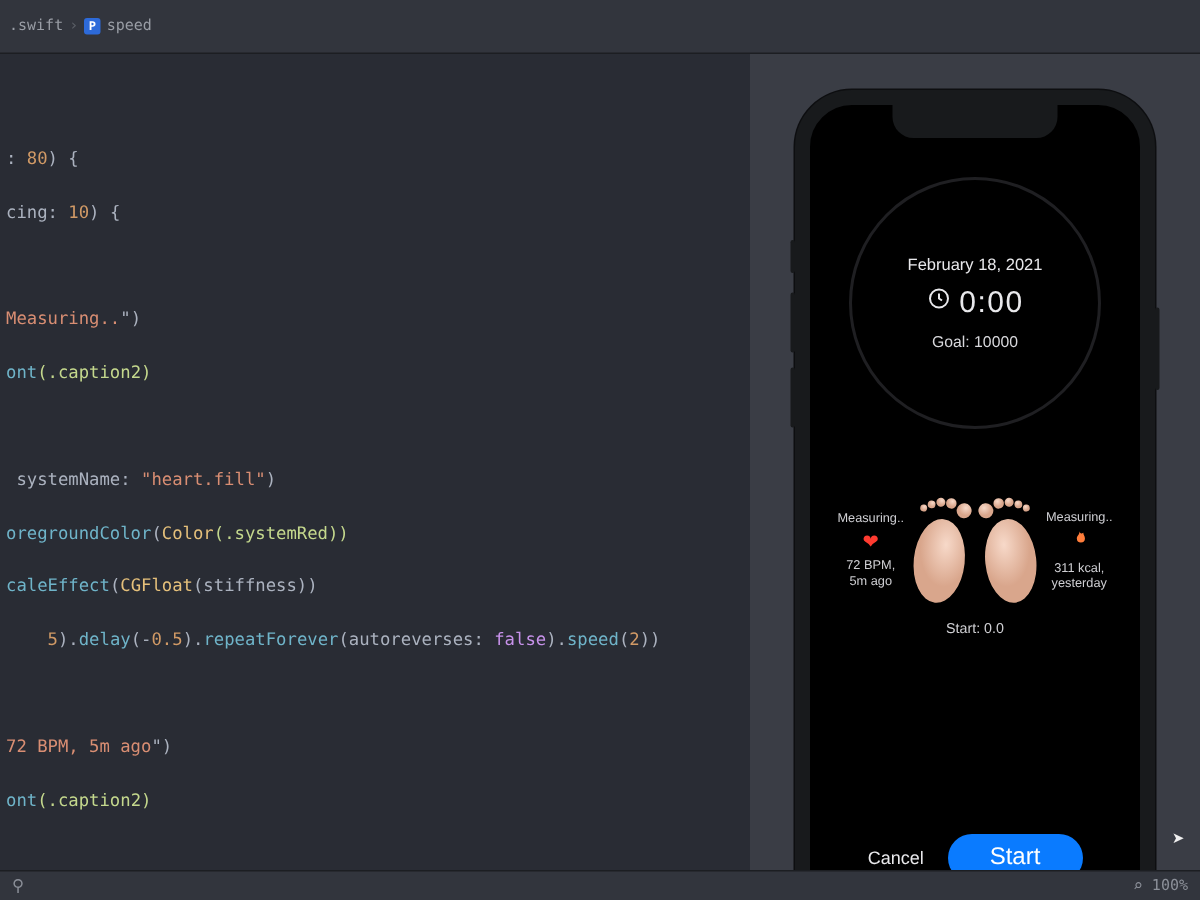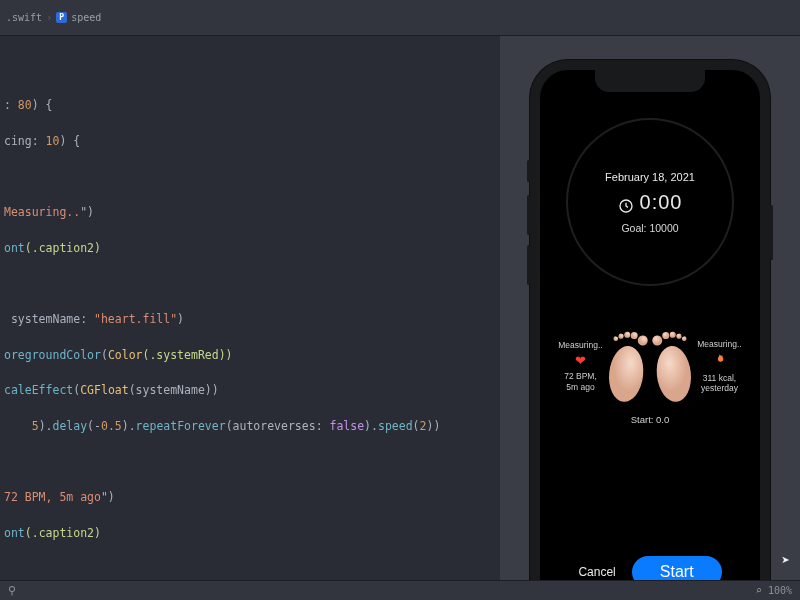--- a/index.html
+++ b/index.html
@@ -89,21 +89,21 @@
   }
   .ring {
     margin-top: 48px;
     width: 168px; height: 168px;
     border-radius: 50%;
     border: 2px solid #1f1f22;
     display:flex; flex-direction:column; align-items:center; justify-content:center;
     gap:8px;
   }
   .ring .date { font-size: 11px; color:#e9e9ec; }
-  .ring .timer { font-size: 20px; letter-spacing:1px; display:flex; align-items:flex-end; gap:6px; }
+  .ring .timer { font-size: 20px; letter-spacing:1px; display:flex; align-items:flex-start; gap:6px; }
   .ring .goal { font-size: 10.5px; color:#d8d8dc; }
 
   .row {
     margin-top: 40px;
     width: 100%;
     display:flex; align-items:center; justify-content:space-between;
     padding: 0 16px;
   }
   .metric { width: 62px; display:flex; flex-direction:column; align-items:center; gap:3px; text-align:center;}
   .metric .label { font-size: 8.5px; color:#cfcfd3; }
@@ -160,21 +160,21 @@
   <div class="editor">
 <span class="line"> </span>
 <span class="line"><span class="punct">: </span><span class="num">80</span><span class="punct">) {</span></span>
 <span class="line"><span class="punct">cing: </span><span class="num">10</span><span class="punct">) {</span></span>
 <span class="line"> </span>
 <span class="line"><span class="str">Measuring..</span><span class="punct">")</span></span>
 <span class="line"><span class="fn">ont</span><span class="en">(.caption2)</span></span>
 <span class="line"> </span>
 <span class="line"><span class="id"> systemName: </span><span class="str">"heart.fill"</span><span class="punct">)</span></span>
 <span class="line"><span class="fn">oregroundColor</span><span class="punct">(</span><span class="en2">Color</span><span class="en">(.systemRed))</span></span>
-<span class="line"><span class="fn">caleEffect</span><span class="punct">(</span><span class="en2">CGFloat</span><span class="id">(systemName))</span></span>
+<span class="line"><span class="fn">caleEffect</span><span class="punct">(</span><span class="en2">CGFloat</span><span class="id">(stiffness))</span></span>
 <span class="line"><span class="num">    5</span><span class="punct">).</span><span class="fn">delay</span><span class="punct">(-</span><span class="num">0.5</span><span class="punct">).</span><span class="fn">repeatForever</span><span class="id">(autoreverses: </span><span class="bool">false</span><span class="punct">).</span><span class="fn">speed</span><span class="punct">(</span><span class="num">2</span><span class="punct">))</span></span>
 <span class="line"> </span>
 <span class="line"><span class="str">72 BPM, 5m ago</span><span class="punct">")</span></span>
 <span class="line"><span class="fn">ont</span><span class="en">(.caption2)</span></span>
 
 
 
 
 
 

